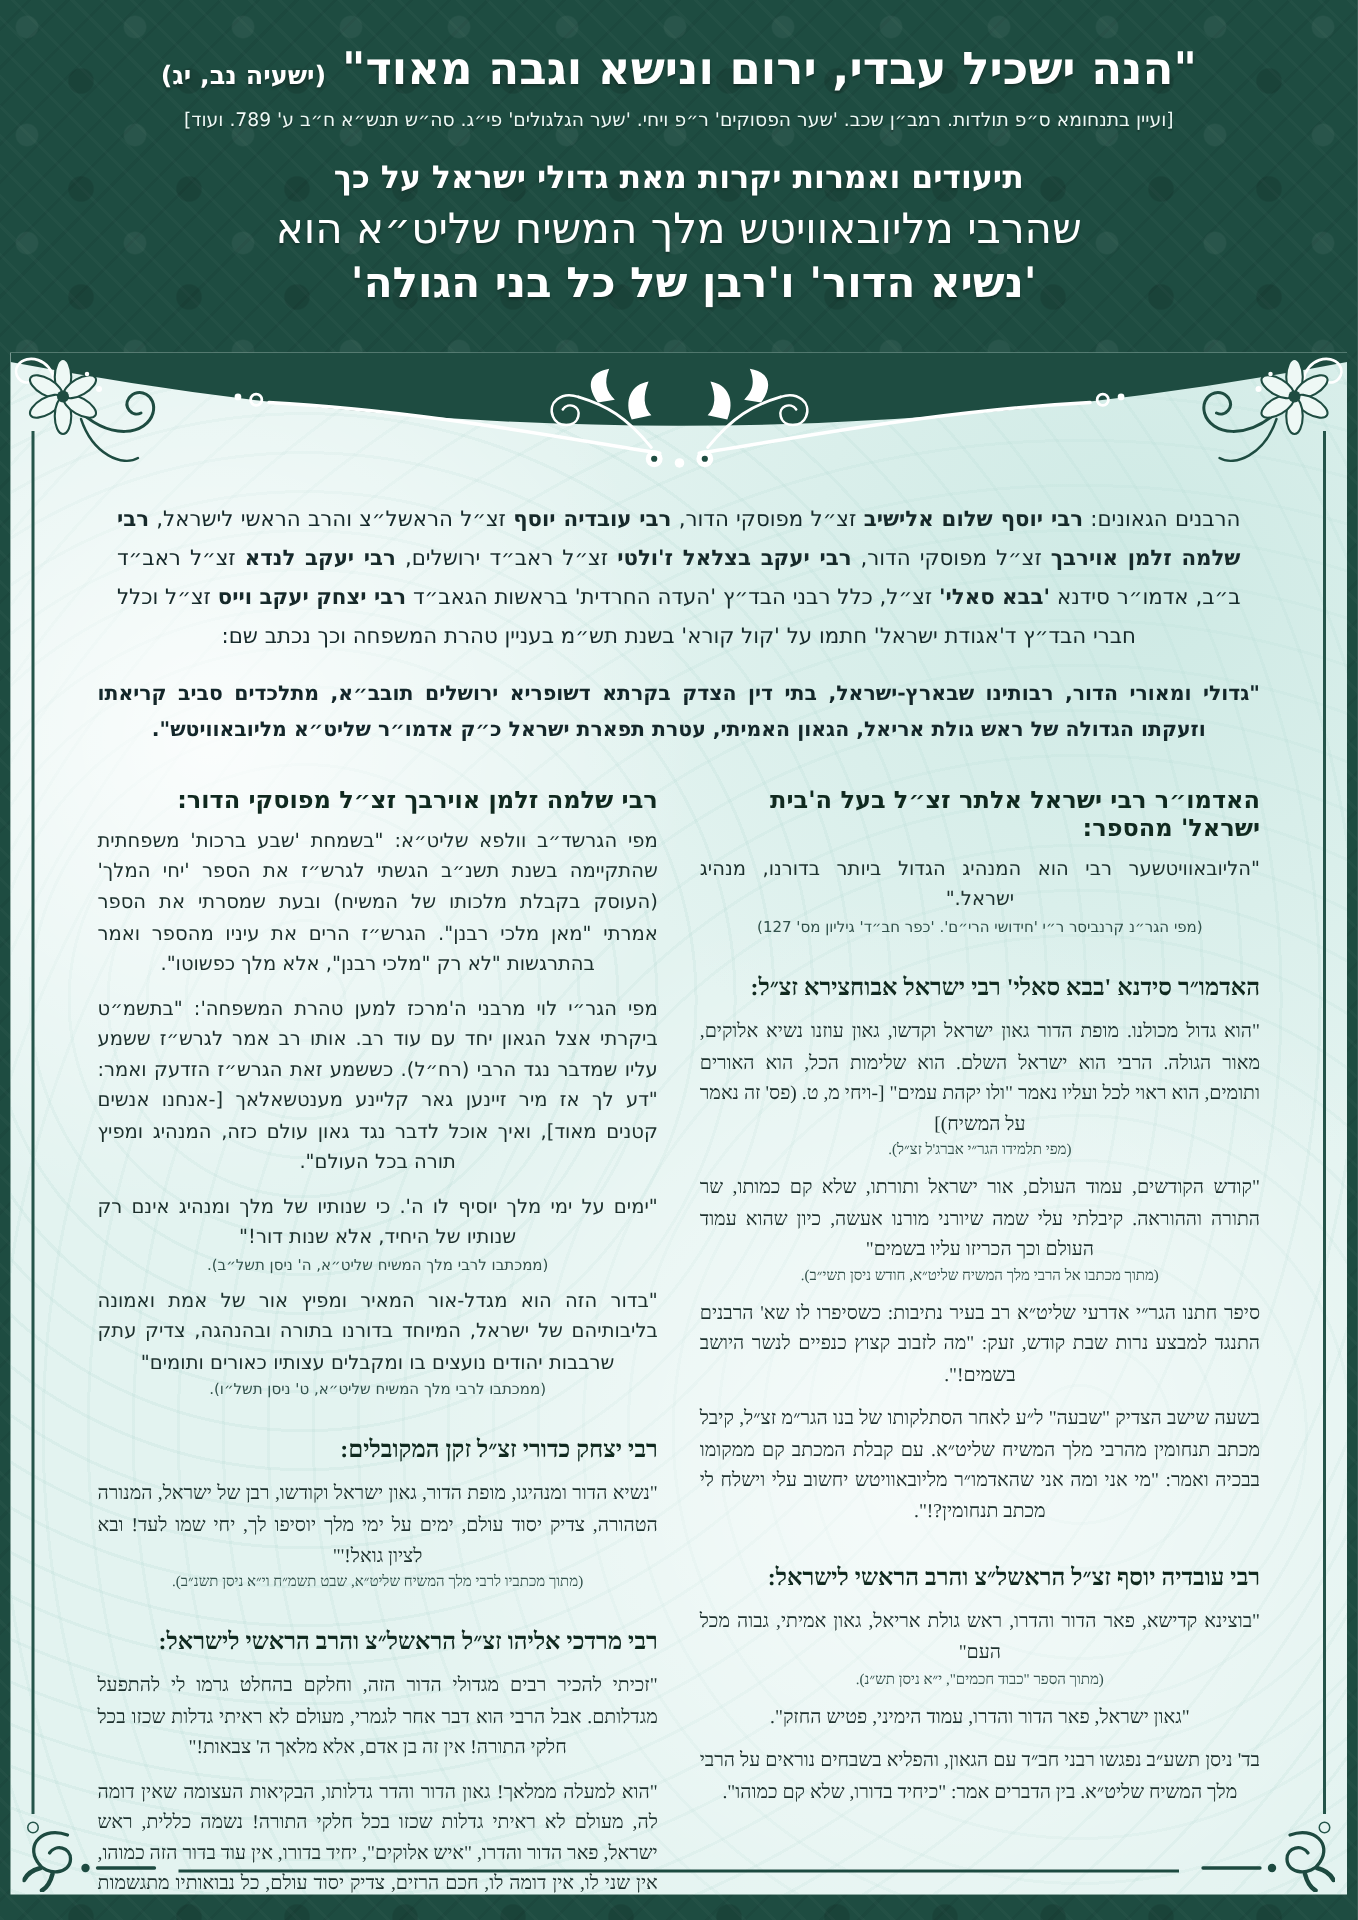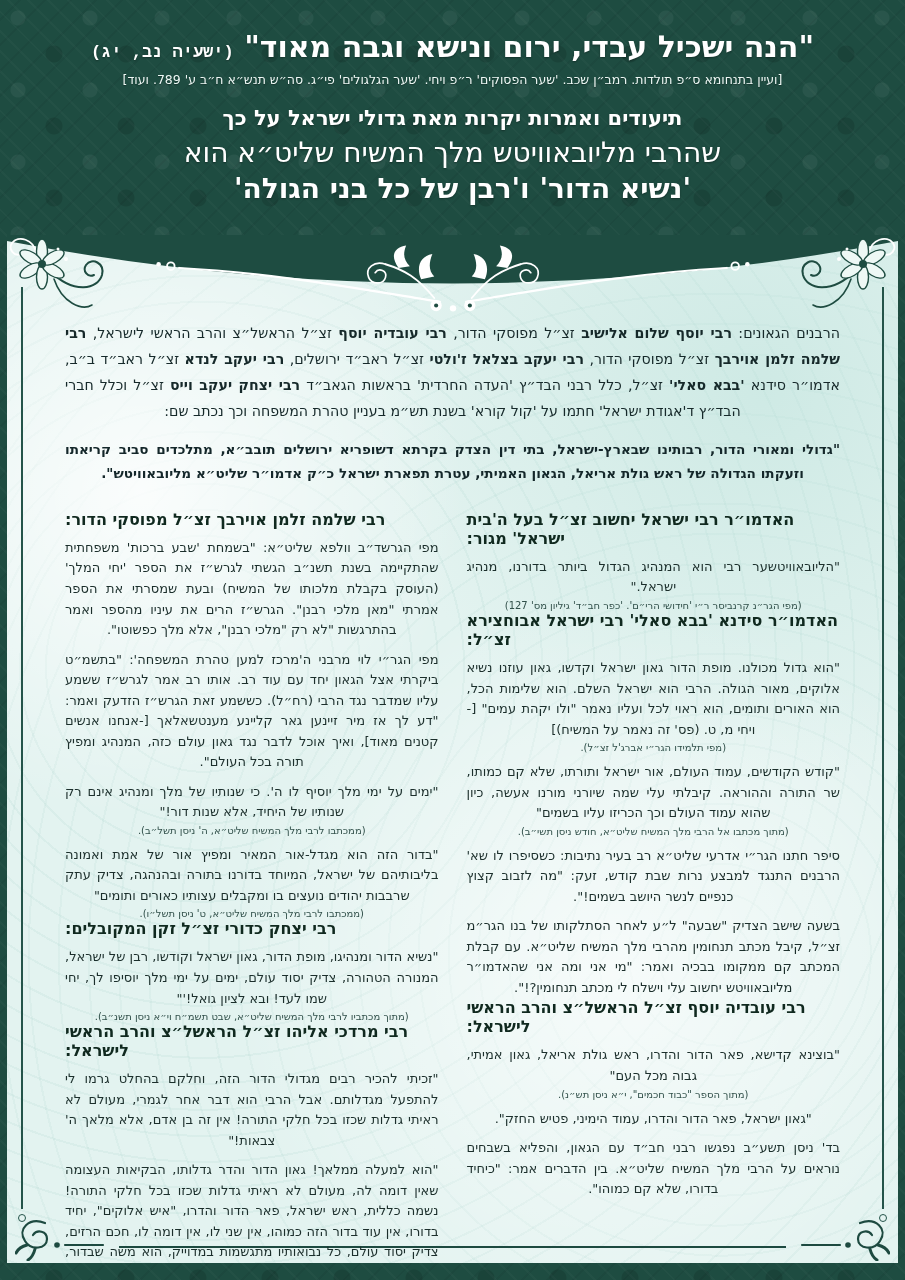--- a/index.html
+++ b/index.html
@@ -11,21 +11,21 @@
     background-image:
       radial-gradient(circle at 25% 25%, rgba(255,255,255,.05) 0 7px, transparent 8px),
       radial-gradient(circle at 75% 75%, rgba(0,0,0,.12) 0 8px, transparent 9px),
       repeating-linear-gradient(45deg, rgba(255,255,255,.025) 0 2px, transparent 2px 14px),
       repeating-linear-gradient(-45deg, rgba(0,0,0,.05) 0 2px, transparent 2px 18px);
     background-size:72px 72px,72px 72px,auto,auto;
   }
   
   .hdr{position:absolute;top:0;left:0;width:100%;padding-top:30px;text-align:center;color:#fff;z-index:5;}
   .t1{font-size:30px;font-weight:bold;line-height:1.15;text-shadow:0 1px 2px rgba(0,0,0,.35);}
-  .t1 .vsrc{font-size:17px;font-family:Liberation Mono, monospace;}
+  .t1 .vsrc{font-size:17px;}
   .refs{font-size:12.5px;margin-top:7px;color:#eef8f5;text-shadow:0 1px 1px rgba(0,0,0,.3);}
   .s1{font-size:21px;font-weight:bold;margin-top:19px;text-shadow:0 1px 2px rgba(0,0,0,.35);}
   .s2{font-size:28px;font-weight:normal;margin-top:6px;text-shadow:0 1px 2px rgba(0,0,0,.35);}
   .s3{font-size:28px;font-weight:bold;margin-top:3px;text-shadow:0 1px 2px rgba(0,0,0,.35);padding-left:20px;}
   
   .panel{
     position:absolute;left:7px;right:7px;top:235px;height:1028px;overflow:hidden;
     background-color:#e3f3f0;
     background-image:
       radial-gradient(circle at 15% 25%, rgba(255,255,255,.85), rgba(255,255,255,0) 30%),
@@ -37,27 +37,27 @@
   .curve{position:absolute;top:-1px;left:0;width:100%;height:58px;z-index:2;display:block;}
   .flourish{position:absolute;top:8px;left:50%;margin-left:-300px;width:600px;height:80px;z-index:3;}
   .corner{position:absolute;width:150px;height:105px;z-index:3;}
   .corner.right{top:-4px;right:-3px;}
   .corner.left{top:-4px;left:-3px;transform:scaleX(-1);}
   .rule{position:absolute;top:52px;width:2px;height:922px;background:#24544a;z-index:2;}
   .rule.r{right:14px;} .rule.l{left:14px;}
   .rule::after{content:"";position:absolute;bottom:-13px;left:-3px;width:6px;height:6px;border:1.6px solid #24544a;border-radius:50%;}
   
   .content{position:relative;z-index:4;padding:86px 58px 0;color:#1c2f2c;}
-  .intro-par{margin:0;font-size:14.2px;line-height:1.82;text-align:justify;text-align-last:center;color:#16292a;}
+  .intro-par{margin:13px;font-size:14.2px;line-height:1.82;text-align:justify;text-align-last:center;color:#16292a;}
   .intro-par .b{font-weight:bold;}
   .intro-quote{margin:14px 0 0;font-size:13.6px;font-weight:bold;line-height:1.75;text-align:justify;text-align-last:center;color:#14272a;}
   .columns{display:flex;gap:28px;margin-top:24px;align-items:flex-start;}
   .col{flex:1;min-width:0;}
-  .sec + .sec{}
-  .sec-title{font-size:16px;font-weight:bold;text-align:left;margin:0 0 2px;color:#10291f;}
+  .sec + .sec{margin-top:26px;font-family:Liberation Serif, serif;}
+  .sec-title{font-size:16px;font-weight:bold;text-align:right;margin:0 0 2px;color:#10291f;}
   .blk{font-size:13px;line-height:1.58;text-align:justify;text-align-last:center;margin:9px 0 0;color:#1c2f2c;}
   .src{font-size:10px;text-align:center;margin:2px 0 0;color:#31504a;}
   
   .bline{position:absolute;bottom:15px;left:112px;right:112px;height:2px;background:#1d4a40;z-index:3;}
   .fleuron{position:absolute;bottom:2px;width:100px;height:46px;z-index:3;}
   .fleuron.l{left:8px;}
   .fleuron.r{right:8px;transform:scaleX(-1);}
 </style>
 </head>
 <body>
@@ -138,21 +138,21 @@
 
     <div class="rule r"></div>
     <div class="rule l"></div>
 
     <div class="content">
       <p class="intro-par"><span>הרבנים הגאונים: </span><span class="b">רבי יוסף שלום אלישיב</span><span> זצ״ל מפוסקי הדור, </span><span class="b">רבי עובדיה יוסף</span><span> זצ״ל הראשל״צ והרב הראשי לישראל, </span><span class="b">רבי שלמה זלמן אוירבך</span><span> זצ״ל מפוסקי הדור, </span><span class="b">רבי יעקב בצלאל ז'ולטי</span><span> זצ״ל ראב״ד ירושלים, </span><span class="b">רבי יעקב לנדא</span><span> זצ״ל ראב״ד ב״ב, אדמו״ר סידנא </span><span class="b">'בבא סאלי'</span><span> זצ״ל, כלל רבני הבד״ץ 'העדה החרדית' בראשות הגאב״ד </span><span class="b">רבי יצחק יעקב וייס</span><span> זצ״ל וכלל חברי הבד״ץ ד'אגודת ישראל' חתמו על 'קול קורא' בשנת תש״מ בעניין טהרת המשפחה וכך נכתב שם:</span></p>
       <p class="intro-quote">"גדולי ומאורי הדור, רבותינו שבארץ-ישראל, בתי דין הצדק בקרתא דשופריא ירושלים תובב״א, מתלכדים סביב קריאתו וזעקתו הגדולה של ראש גולת אריאל, הגאון האמיתי, עטרת תפארת ישראל כ״ק אדמו״ר שליט״א מליובאוויטש".</p>
       <div class="columns">
         <div class="col" id="col-right">
             <section class="sec">
-              <h3 class="sec-title">האדמו״ר רבי ישראל יחשוב זצ״ל בעל ה'בית ישראל' מגור:</h3>
+              <h3 class="sec-title">האדמו״ר רבי ישראל אלתר זצ״ל בעל ה'בית ישראל' מהספר:</h3>
               <p class="blk">"הליובאוויטשער רבי הוא המנהיג הגדול ביותר בדורנו, מנהיג ישראל."</p>
               <p class="src">(מפי הגר״נ קרנביסר ר״י 'חידושי הרי״ם'. 'כפר חב״ד' גיליון מס' 127)</p>
             </section>
             <section class="sec">
               <h3 class="sec-title">האדמו״ר סידנא 'בבא סאלי' רבי ישראל אבוחצירא זצ״ל:</h3>
               <p class="blk">"הוא גדול מכולנו. מופת הדור גאון ישראל וקדשו, גאון עוזנו נשיא אלוקים, מאור הגולה. הרבי הוא ישראל השלם. הוא שלימות הכל, הוא האורים ותומים, הוא ראוי לכל ועליו נאמר "ולו יקהת עמים" [-ויחי מ, ט. (פס' זה נאמר על המשיח)]</p>
               <p class="src">(מפי תלמידו הגר״י אברג'ל זצ״ל).</p>
               <p class="blk">"קודש הקודשים, עמוד העולם, אור ישראל ותורתו, שלא קם כמותו, שר התורה וההוראה. קיבלתי עלי שמה שיורני מורנו אעשה, כיון שהוא עמוד העולם וכך הכריזו עליו בשמים"</p>
               <p class="src">(מתוך מכתבו אל הרבי מלך המשיח שליט״א, חודש ניסן תשי״ב).</p>
               <p class="blk">סיפר חתנו הגר״י אדרעי שליט״א רב בעיר נתיבות: כשסיפרו לו שא' הרבנים התנגד למבצע נרות שבת קודש, זעק: "מה לזבוב קצוץ כנפיים לנשר היושב בשמים!".</p>

